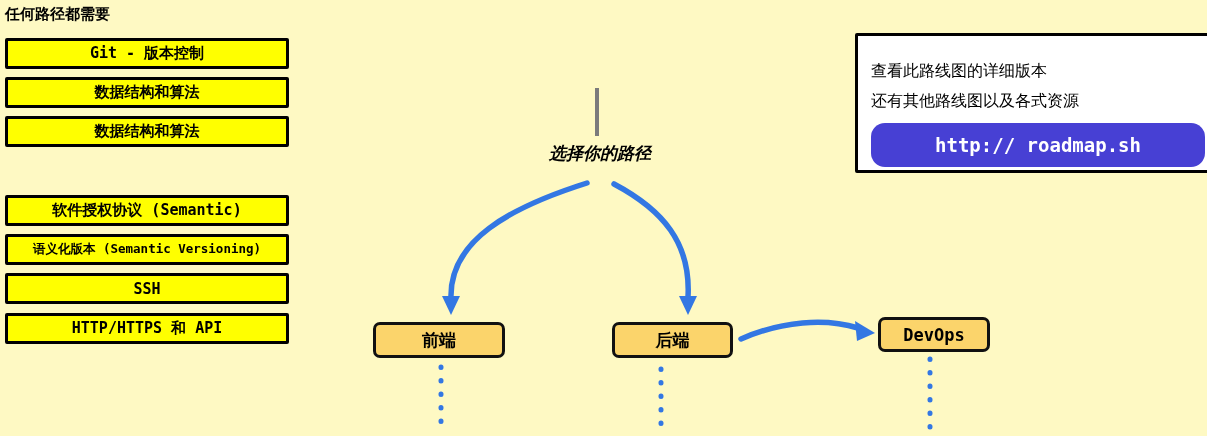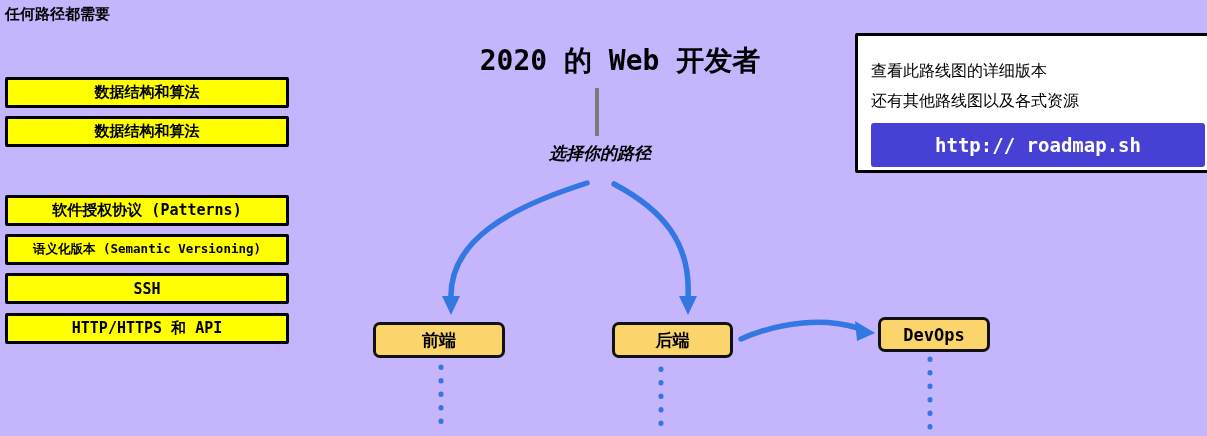--- a/index.html
+++ b/index.html
@@ -1,20 +1,20 @@
 <!DOCTYPE html>
 <html><head>
 <meta charset="utf-8">
 <style>
   html, body { margin: 0; padding: 0; background: #ffffff; }
   .canvas {
     position: relative;
     width: 1207px;
     height: 436px;
-    background: #c4b5fd;
+    background: #fef9c3;
     font-family: "DejaVu Sans", "Liberation Sans", sans-serif;
     overflow: hidden;
   }
   .section-heading {
     position: absolute;
     left: 5px; top: 5px;
     font-weight: 700;
     font-size: 15px;
     color: #000;
   }
@@ -78,49 +78,49 @@
   }
   .info-line {
     font-size: 16px; font-weight: 500; color: #000;
     line-height: 30px;
     white-space: nowrap;
   }
   .link-button {
     margin-top: 7px;
     height: 44px;
     background: #4740D4;
-    border-radius: 3px;
+    border-radius: 14px;
     display: flex; align-items: center; justify-content: center;
     font-family: "DejaVu Sans Mono", "Liberation Mono", monospace;
     font-weight: 700; font-size: 19px; color: #ffffff;
     cursor: pointer;
     white-space: nowrap;
   }
   .arrow-layer {
     position: absolute;
     left: 0; top: 0;
     width: 1207px; height: 436px;
     pointer-events: none;
   }
 </style>
 </head>
 <body>
 
 <div class="canvas">
 
   <div class="section-heading">任何路径都需要</div>
 
+  <div class="req-item" style="top:38px">Git - 版本控制</div>
   <div class="req-item" style="top:77px">数据结构和算法</div>
   <div class="req-item" style="top:116px">数据结构和算法</div>
-  <div class="req-item" style="top:195px">软件授权协议 (Patterns)</div>
+  <div class="req-item" style="top:195px">软件授权协议 (Semantic)</div>
   <div class="req-item" style="top:273px">SSH</div>
   <div class="req-item small" style="top:234px">语义化版本 (Semantic Versioning)</div>
   <div class="req-item" style="top:313px">HTTP/HTTPS 和 API</div>
 
-  <div class="main-title">2020 的 Web 开发者</div>
   <div class="connector-line"></div>
   <div class="choose-path">选择你的路径</div>
 
   <svg class="arrow-layer" viewBox="0 0 1207 436" xmlns="http://www.w3.org/2000/svg">
 
     <path d="M587,183 C508,208 450,241 451,297" fill="none" stroke="#3377E3" stroke-width="5.5" stroke-linecap="round"></path>
     <polygon points="451,315 442,296 460,296" fill="#3377E3"></polygon>
 
     <path d="M614,184 C663,210 691,243 688,297" fill="none" stroke="#3377E3" stroke-width="5.5" stroke-linecap="round"></path>
     <polygon points="688,315 679,296 697,296" fill="#3377E3"></polygon>

